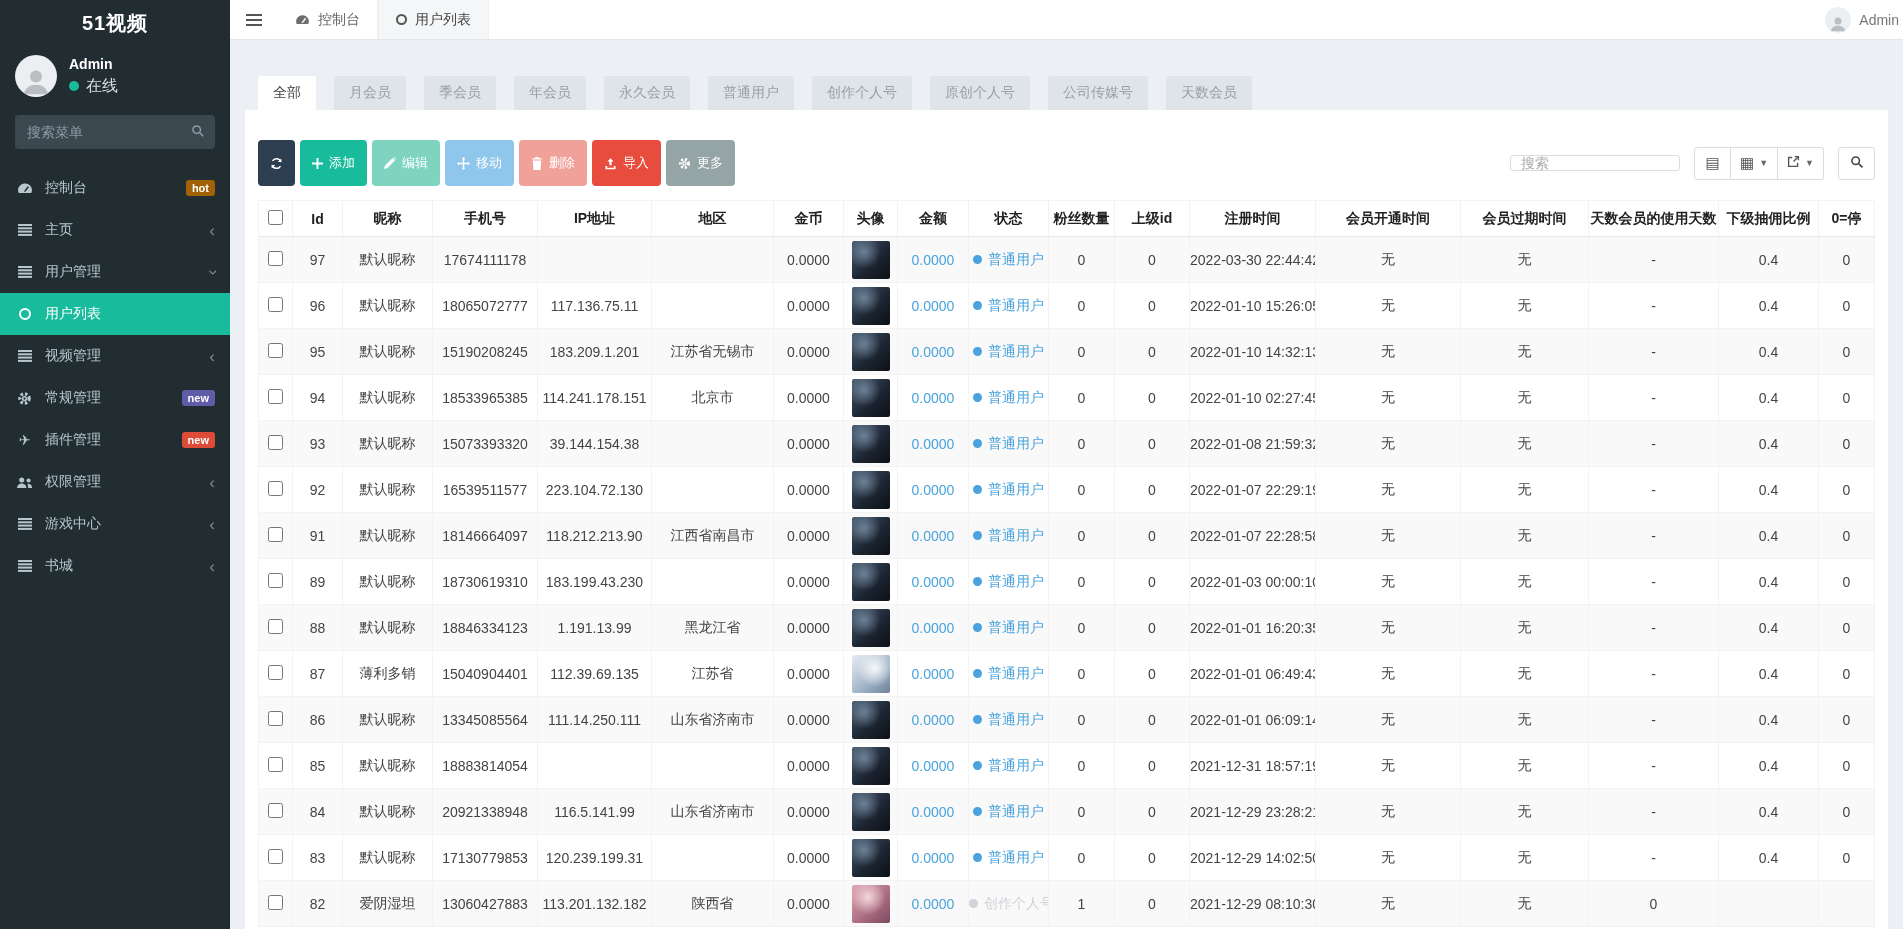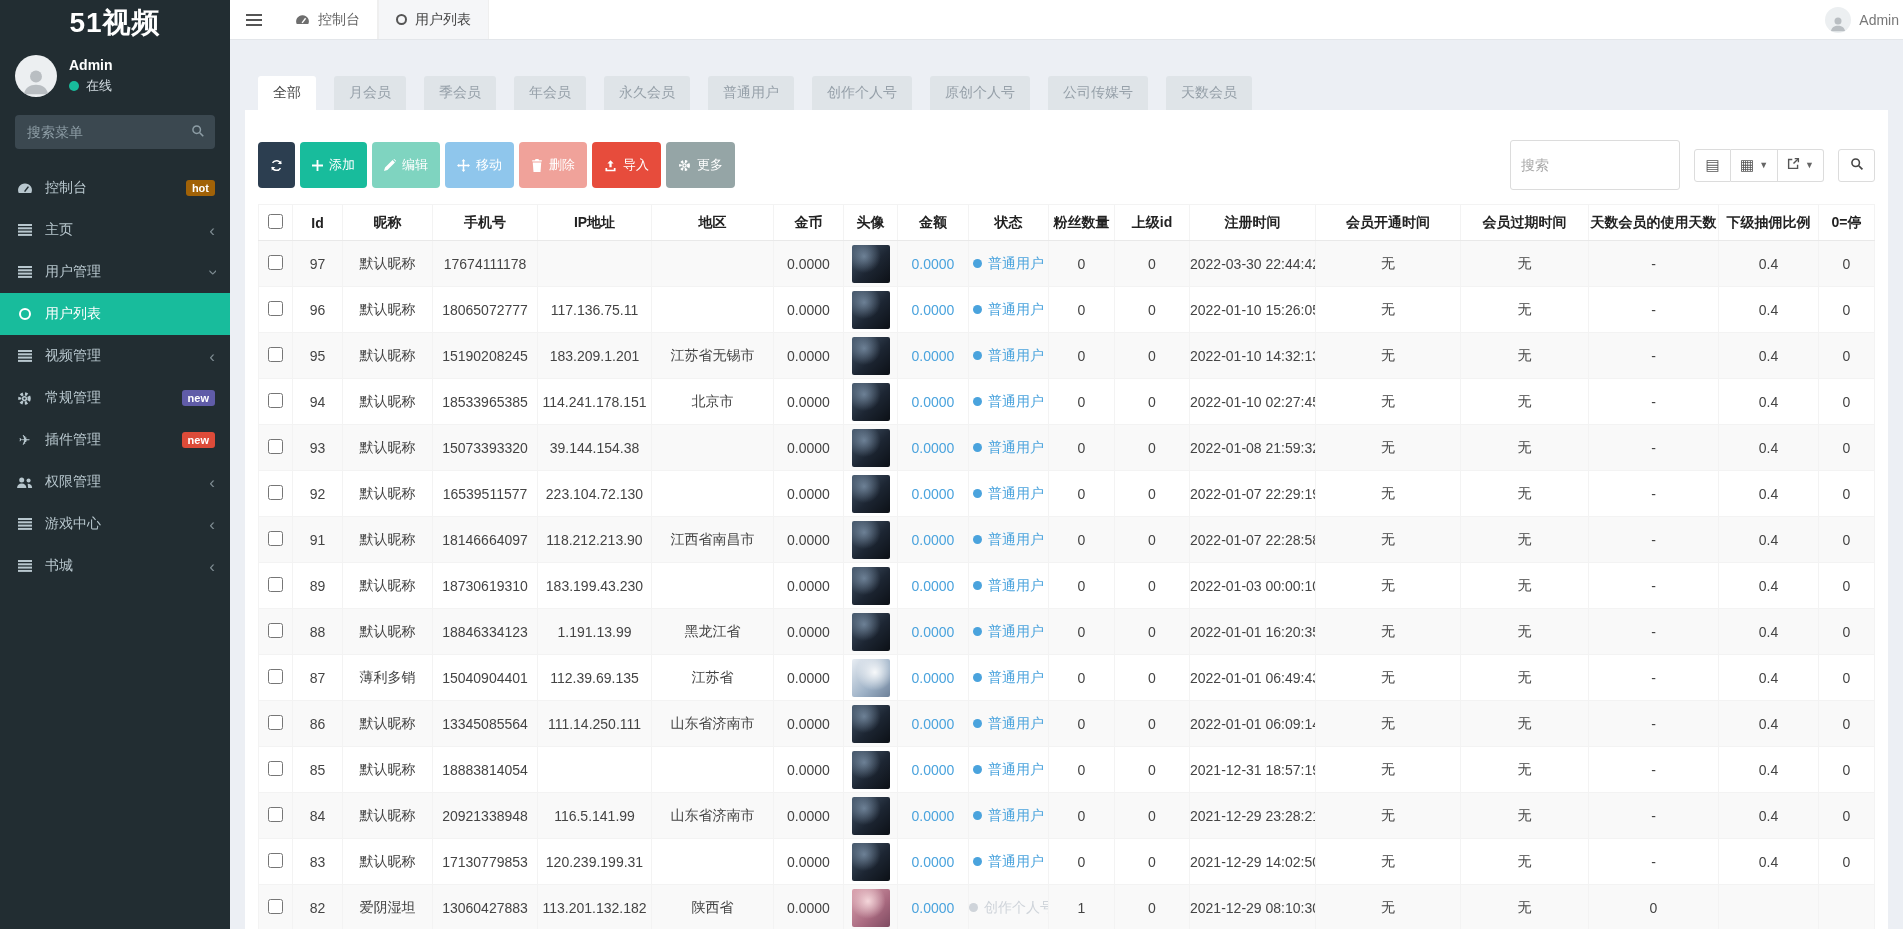--- a/index.html
+++ b/index.html
@@ -4,27 +4,27 @@
 <style>
   * { box-sizing: border-box; margin: 0; padding: 0; }
   html, body { width: 1903px; height: 929px; overflow: hidden;
     font-family: "Liberation Sans", "DejaVu Sans", sans-serif; }
   body { display: flex; background: var(--page-bg, #eceff4); }
 
   
   .sidebar { width: 230px; flex: 0 0 230px; background: var(--sidebar-bg, #222d32);
     color: var(--sidebar-text, #b8c7ce); display: flex; flex-direction: column; }
   .logo { height: 46px; line-height: 46px; text-align: center; color: #fff;
-    font-size: 28px; font-weight: bold; letter-spacing: 1px; }
+    font-size: 20px; font-weight: bold; letter-spacing: 1px; }
   .user-panel { display: flex; align-items: center; gap: 12px; padding: 9px 15px 8px; }
   .user-avatar { width: 42px; height: 42px; border-radius: 50%; background: #eceff1;
     overflow: hidden; display: flex; align-items: flex-end; justify-content: center; flex-shrink: 0; }
   .user-meta { display: flex; flex-direction: column; gap: 4px; }
   .user-name { color: #fff; font-weight: bold; font-size: 14px; }
-  .user-status { font-size: 13px; color: #d4dde2; display: flex; align-items: center; gap: 7px; }
+  .user-status { font-size: 16px; color: #d4dde2; display: flex; align-items: center; gap: 7px; }
   .online-dot { width: 10px; height: 10px; border-radius: 50%; background: var(--accent); display: inline-block; }
   .menu-search { margin: 10px 15px 4px; position: relative; }
   .menu-search input { width: 100%; height: 34px; background: #3b4850; border: none;
     border-radius: 4px; color: #ccc; font-size: 14px; padding: 0 32px 0 12px;
     font-family: inherit; outline: none; }
   .menu-search input::placeholder { color: #8d9da5; }
   .menu-search .mag { position: absolute; right: 10px; top: 9px; color: #8d9da5; }
   .nav { margin-top: 14px; }
   .nav-item { height: 42px; display: flex; align-items: center; gap: 11px;
     padding: 0 15px; font-size: 14px; cursor: pointer; }
@@ -59,21 +59,21 @@
     border-radius: 3px 3px 0 0; cursor: pointer; white-space: nowrap; }
   .ftab.active { background: #fff; color: #444; }
   .panel { background: #fff; padding: 30px 13px 0; height: 100%; }
 
   .toolbar { display: flex; align-items: center; }
   .btn { height: 46px; border: none; border-radius: 4px; color: #fff; font-size: 13px;
     padding: 0 12px; margin-right: 5px; display: inline-flex; align-items: center;
     gap: 6px; cursor: pointer; font-family: inherit; white-space: nowrap; }
   .btn .bi { display: flex; align-items: center; }
   .tb-right { margin-left: auto; display: flex; align-items: center; }
-  .search-input { width: 170px; height: 50px; border: 1px solid #dcdcdc; border-radius: 3px;
+  .search-input { width: 170px; height: 16px; border: 1px solid #dcdcdc; border-radius: 3px;
     padding: 0 10px; font-size: 14px; color: #555; font-family: inherit; outline: none; }
   .search-input::placeholder { color: #a9a9a9; }
   .btn-group { display: flex; margin-left: 14px; }
   .icon-btn { height: 33px; min-width: 37px; padding: 0 9px; background: #fff;
     border: 1px solid #dcdcdc; display: flex; align-items: center; justify-content: center;
     gap: 5px; color: #555; font-size: 14px; cursor: pointer; }
   .btn-group .icon-btn + .icon-btn { border-left: none; }
   .btn-group .icon-btn:first-child { border-radius: 3px 0 0 3px; }
   .btn-group .icon-btn:last-child { border-radius: 0 3px 3px 0; }
   .lone { margin-left: 14px; border-radius: 3px !important; }

